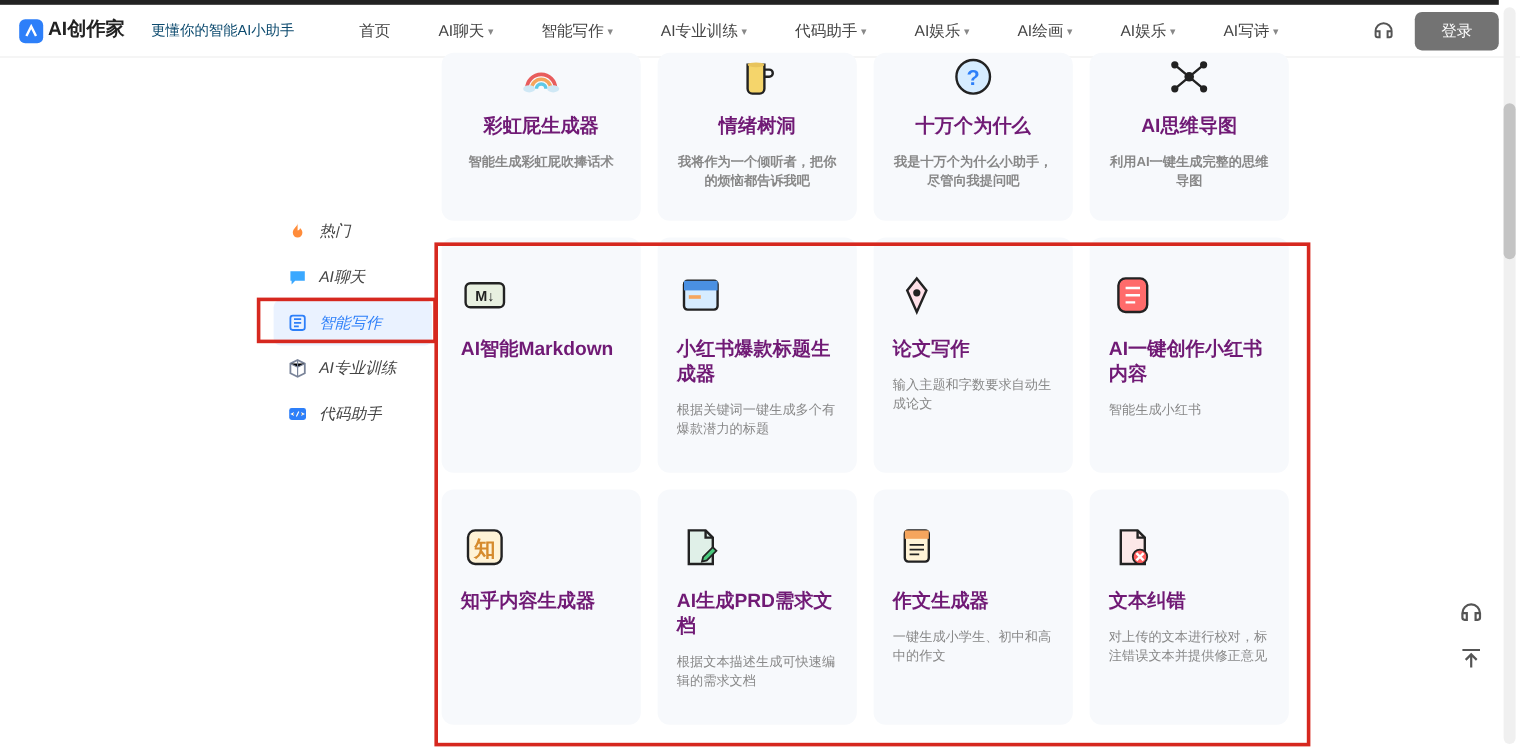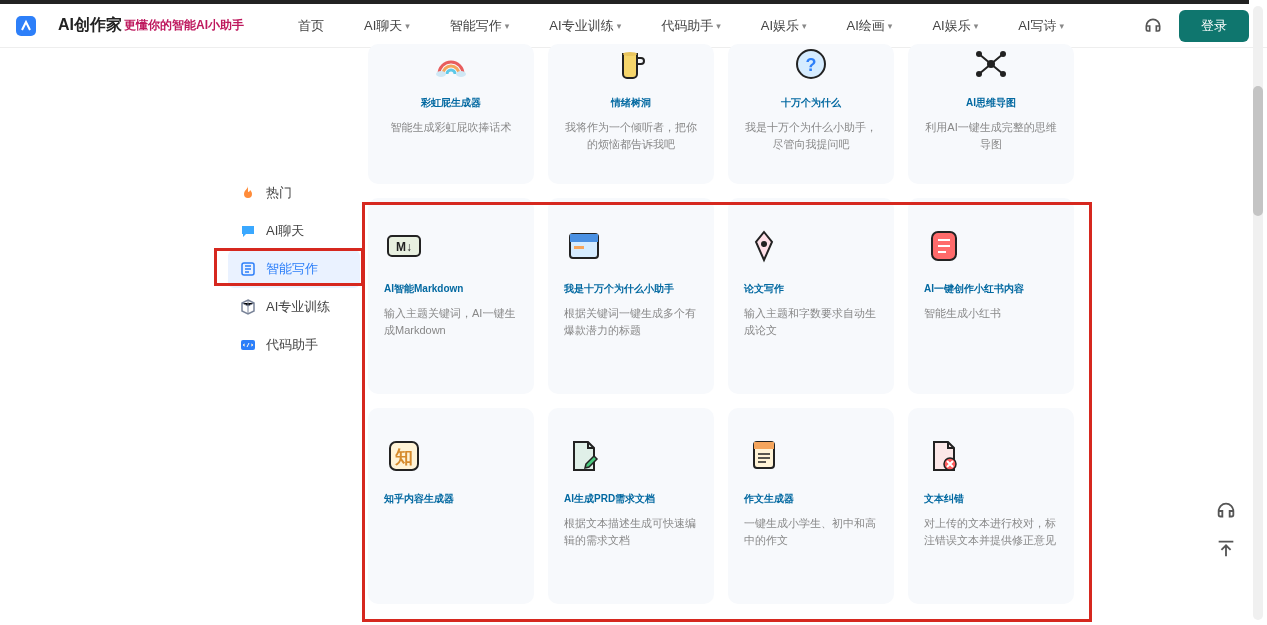--- a/index.html
+++ b/index.html
@@ -1,45 +1,45 @@
 <!DOCTYPE html>
 <html><head>
 <meta charset="utf-8">
 <style>
 * { margin: 0; padding: 0; box-sizing: border-box; }
 body { font-family: -apple-system, BlinkMacSystemFont, "Segoe UI", "PingFang SC", "Microsoft YaHei", sans-serif; background: #fff; width: 1267px; height: 625px; overflow: hidden; position: relative; }
 .top-border { position: absolute; top: 0; left: 0; right: 18px; height: 4px; background: #222; }
 .header { display: flex; align-items: center; height: 44px; padding: 0 18px 0 14px; border-bottom: 1px solid #eee; position: relative; top: 4px; }
-.logo-area { display: flex; align-items: center; gap: 20px; }
+.logo-area { display: flex; align-items: flex-start; gap: 2px; }
 .logo-icon { width: 24px; height: 24px; }
 .logo-text { font-size: 16px; font-weight: 700; color: #222; }
-.slogan { font-size: 12px; color: #be185d; margin-left: 2px; font-weight: bold; }
+.slogan { font-size: 12px; color: #0c4a6e; margin-left: 22px; }
 .nav { display: flex; align-items: center; gap: 0; margin-left: 34px; flex: 1; }
 .nav-item { font-size: 13px; color: #444; padding: 0 20px; cursor: pointer; display: flex; align-items: center; gap: 3px; }
 .chevron { font-size: 9px; color: #888; }
 .header-right { display: flex; align-items: center; gap: 16px; }
 .support-icon { width: 20px; height: 20px; }
-.login-btn { background: #0f766e; color: #fff; border: none; border-radius: 6px; padding: 7px 22px; font-size: 13px; cursor: pointer; }
-.sidebar-wrap { position: absolute; left: 228px; top: 174px; width: 132px; }
+.login-btn { background: #737373; color: #fff; border: none; border-radius: 6px; padding: 7px 22px; font-size: 13px; cursor: pointer; }
+.sidebar-wrap { position: absolute; left: 228px; top: 174px; width: 132px; font-style: italic; }
 .sb-item { display: flex; align-items: center; gap: 10px; padding: 10px 12px; font-size: 13px; color: #444; cursor: pointer; border-radius: 6px; }
 .sb-item.active { background: #eaf2ff; color: #2d7ff9; }
 .sb-icon { width: 16px; height: 16px; flex-shrink: 0; }
 .highlight-box { position: absolute; border: 3px solid #d6281f; pointer-events: none; }
 .highlight-sidebar { left: 214px; top: 248px; width: 150px; height: 38px; }
 .highlight-main { left: 362px; top: 202px; width: 730px; height: 420px; }
 .cards-area { position: absolute; left: 368px; top: 44px; width: 720px; }
 .card-row { display: flex; gap: 14px; margin-bottom: 14px; }
 .card { width: 166px; background: #f7f9fc; border-radius: 10px; padding: 16px 14px; cursor: pointer; }
 .card-icon { width: 40px; height: 40px; margin-bottom: 16px; display: flex; align-items: center; justify-content: center; }
-.card-title { font-size: 10px; font-weight: 600; color: #0369a1; margin-bottom: 10px; line-height: 1.3; }
+.card-title { font-size: 16px; font-weight: 600; color: #701a75; margin-bottom: 10px; line-height: 1.3; }
 .card-desc { font-size: 11px; color: #888; line-height: 1.5; }
 .card-row.toprow .card { height: 140px; padding: 0 14px 12px; }
 .card-row.toprow .card-icon { margin: 0 auto 12px; }
 .card-row.toprow .card-title { text-align: center; }
-.card-row.toprow .card-desc { text-align: center; }
+.card-row.toprow .card-desc { text-align: center; font-weight: bold; }
 .card-row.row2, .card-row.row3 { }
 .card-row.row2 .card, .card-row.row3 .card { height: 196px; padding: 28px 16px 16px; }
 .float-right { position: absolute; right: 30px; top: 500px; display: flex; flex-direction: column; gap: 16px; }
 .float-icon { width: 22px; height: 22px; cursor: pointer; color: #555; }
 .scrollbar { position: absolute; right: 4px; top: 6px; width: 10px; height: 614px; background: #f0f0f0; border-radius: 5px; }
 .scroll-thumb { position: absolute; right: 4px; top: 86px; width: 10px; height: 130px; background: #c4c4c4; border-radius: 5px; }
 </style>
 </head>
 <body>
 
@@ -189,31 +189,30 @@
 
   <div class="card-row row2">
     <div class="card">
       <div class="card-icon">
           <svg viewBox="0 0 40 40" width="40" height="40">
             <rect x="4" y="10" width="32" height="20" rx="4" fill="#e8f0e0" stroke="#222" stroke-width="2"></rect>
             <text x="20" y="25" text-anchor="middle" font-size="12" font-weight="bold" fill="#222">M↓</text>
           </svg>
         </div>
       <div class="card-title">AI智能Markdown</div>
-      <div class="card-desc">输入主题关键词，AI一键生成Markdown</div>
     </div>
     <div class="card">
       <div class="card-icon">
           <svg viewBox="0 0 40 40" width="40" height="40">
             <rect x="6" y="8" width="28" height="24" rx="3" fill="#d6ecff" stroke="#222" stroke-width="2"></rect>
             <rect x="6" y="8" width="28" height="8" fill="#4a90e2"></rect>
             <rect x="10" y="20" width="10" height="3" fill="#f5a55d"></rect>
           </svg>
         </div>
-      <div class="card-title">我是十万个为什么小助手</div>
+      <div class="card-title">小红书爆款标题生成器</div>
       <div class="card-desc">根据关键词一键生成多个有爆款潜力的标题</div>
     </div>
     <div class="card">
       <div class="card-icon">
           <svg viewBox="0 0 40 40" width="40" height="40">
             <path d="M20 6l8 10-8 18-8-18z" fill="#ffe0e8" stroke="#222" stroke-width="2"></path>
             <circle cx="20" cy="18" r="3" fill="#222"></circle>
           </svg>
         </div>
       <div class="card-title">论文写作</div>

